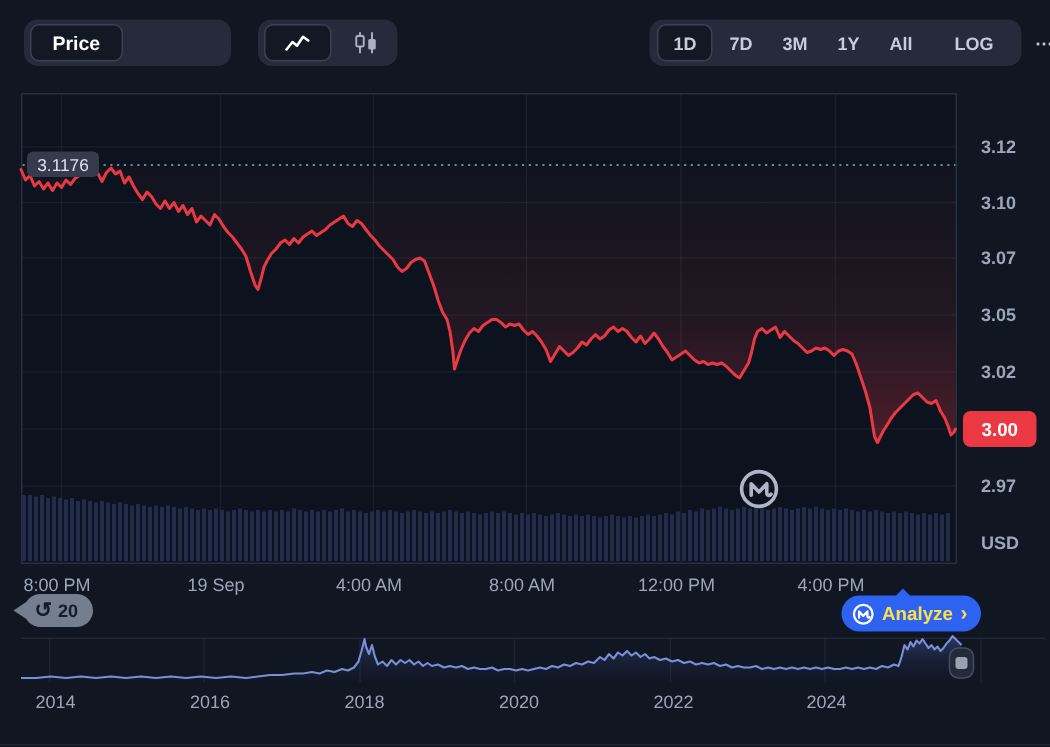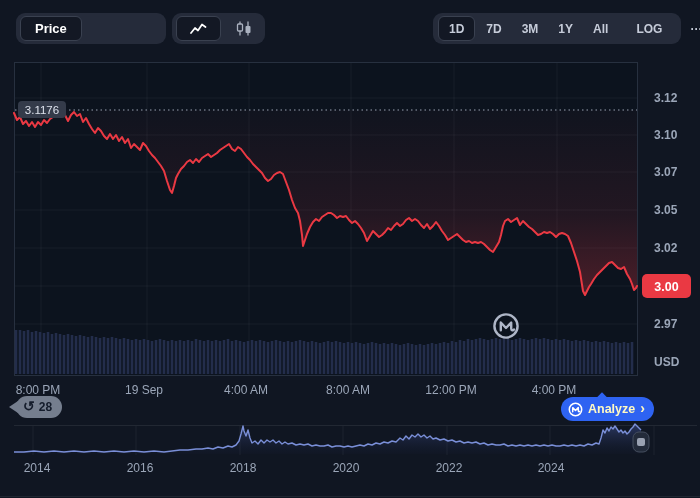--- a/index.html
+++ b/index.html
@@ -37,21 +37,21 @@
   }
   .history-badge .tail{
     position:absolute;left:-7px;top:5px;width:0;height:0;
     border-top:6px solid transparent;border-bottom:6px solid transparent;border-right:9px solid #757e8e;
   }
   .history-badge .hicon{color:#141c2b;font-size:14px;font-weight:700;line-height:1;transform:translateY(-1px);}
   .history-badge .hcount{color:#141c2b;font-size:12px;font-weight:700;}
   
   .analyze-btn{
     position:absolute;left:561px;top:397px;height:24px;background:#2e63f2;border-radius:12px;
-    display:flex;align-items:center;gap:5px;padding:0 9px 0 7px;z-index:5;cursor:pointer;color:#fef9c3;
+    display:flex;align-items:center;gap:5px;padding:0 9px 0 7px;z-index:5;cursor:pointer;color:#fde047;
   }
   .analyze-btn .tail{
     position:absolute;top:-3px;left:37px;width:8px;height:8px;background:#2e63f2;transform:rotate(45deg);
   }
   .analyze-btn .alabel{font-size:12.5px;font-weight:700;position:relative;z-index:1;}
   .analyze-btn .achev{font-size:14px;font-weight:700;line-height:1;position:relative;z-index:1;transform:translateY(-1px);}
   #chart-svg{position:absolute;left:0;top:0;z-index:1;}
 </style>
 </head>
 <body>
@@ -290,21 +290,21 @@
         <text x="37" y="472" fill="#9ba6b8" font-size="12" text-anchor="middle">2014</text>
         <text x="140" y="472" fill="#9ba6b8" font-size="12" text-anchor="middle">2016</text>
         <text x="243" y="472" fill="#9ba6b8" font-size="12" text-anchor="middle">2018</text>
         <text x="346" y="472" fill="#9ba6b8" font-size="12" text-anchor="middle">2020</text>
         <text x="449" y="472" fill="#9ba6b8" font-size="12" text-anchor="middle">2022</text>
         <text x="551" y="472" fill="#9ba6b8" font-size="12" text-anchor="middle">2024</text>
         <line x1="0" y1="496.5" x2="700" y2="496.5" stroke="rgba(255,255,255,0.07)"></line>
       </g>
     </svg>
 
-  <div class="seg" style="left:16px;width:150px;">
+  <div class="seg" style="left:16px;width:138px;">
     <button class="seg-item active">Price</button>
   </div>
 
   <div class="seg" style="left:172px;width:93px;">
     <button class="seg-item active icon-btn">
       <svg width="17" height="12" viewBox="0 0 17 12">
         <polyline points="1,10 5,5 8,7.5 12,1.5 15.5,4" fill="none" stroke="#ffffff" stroke-width="1.7" stroke-linecap="round" stroke-linejoin="round"></polyline>
       </svg>
     </button>
     <button class="seg-item icon-btn">
@@ -332,21 +332,21 @@
   <div class="watermark">
     <svg width="28" height="28" viewBox="0 0 28 28">
       <circle cx="14" cy="14" r="11.6" fill="none" stroke="#aeb6c7" stroke-width="2.4"></circle>
       <path d="M8.8,18.2 V10.5 L14,16 L19.2,10.5 V16.5 C19.2,18.5 21,18.8 22,17.5" fill="none" stroke="#aeb6c7" stroke-width="2.4" stroke-linecap="round" stroke-linejoin="round"></path>
     </svg>
   </div>
 
   <div class="history-badge">
     <span class="tail"></span>
     <span class="hicon">↺</span>
-    <span class="hcount">28</span>
+    <span class="hcount">20</span>
   </div>
 
   <div class="analyze-btn">
     <span class="tail"></span>
     <svg width="15" height="15" viewBox="0 0 28 28" style="position:relative;z-index:1;">
       <circle cx="14" cy="14" r="11.6" fill="none" stroke="#ffffff" stroke-width="2.8"></circle>
       <path d="M8.8,18.2 V10.5 L14,16 L19.2,10.5 V16.5 C19.2,18.5 21,18.8 22,17.5" fill="none" stroke="#ffffff" stroke-width="2.8" stroke-linecap="round" stroke-linejoin="round"></path>
     </svg>
     <span class="alabel">Analyze</span>
     <span class="achev">›</span>

